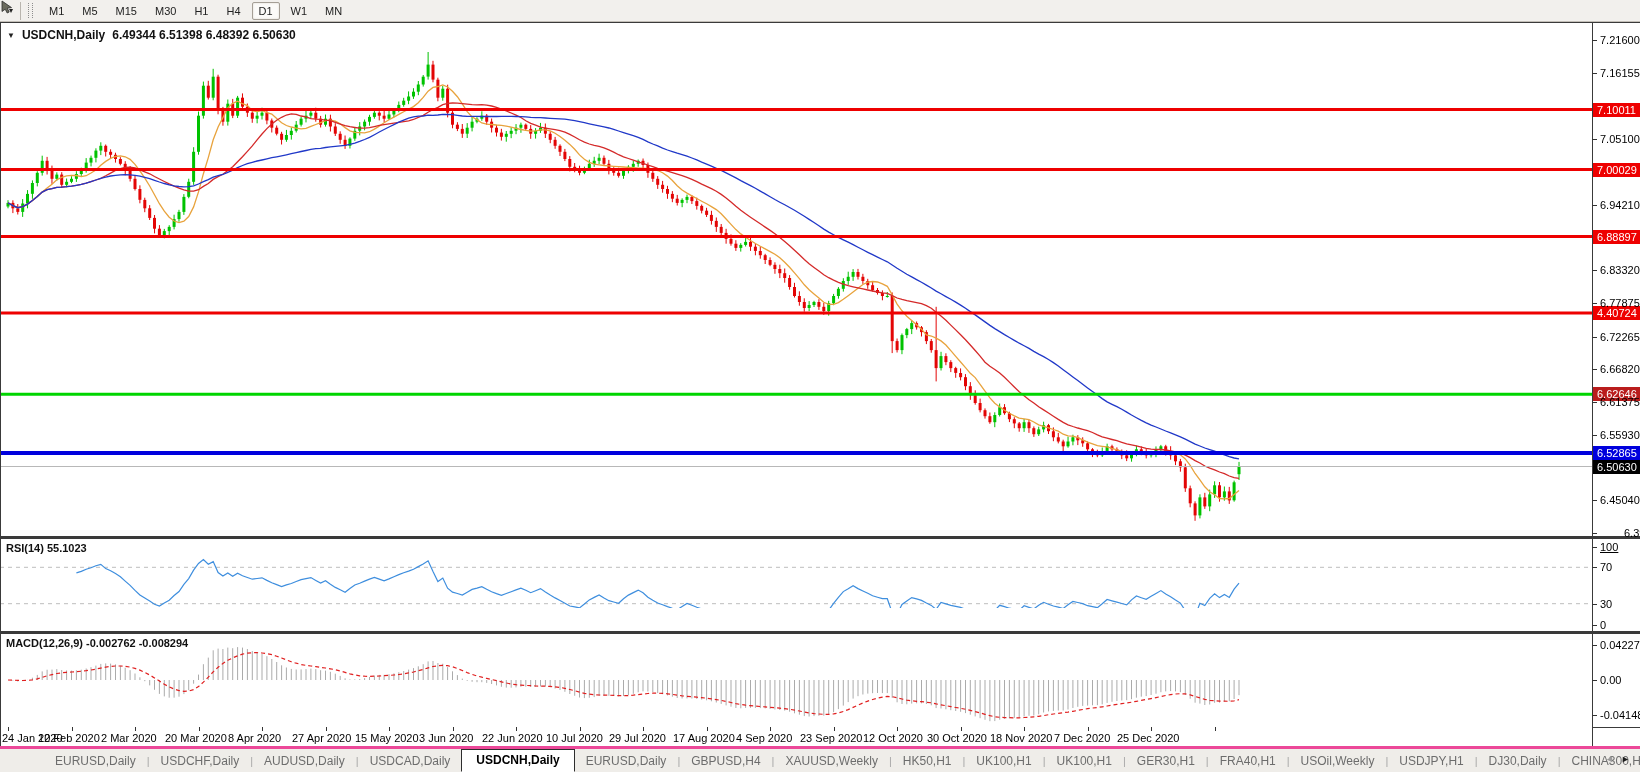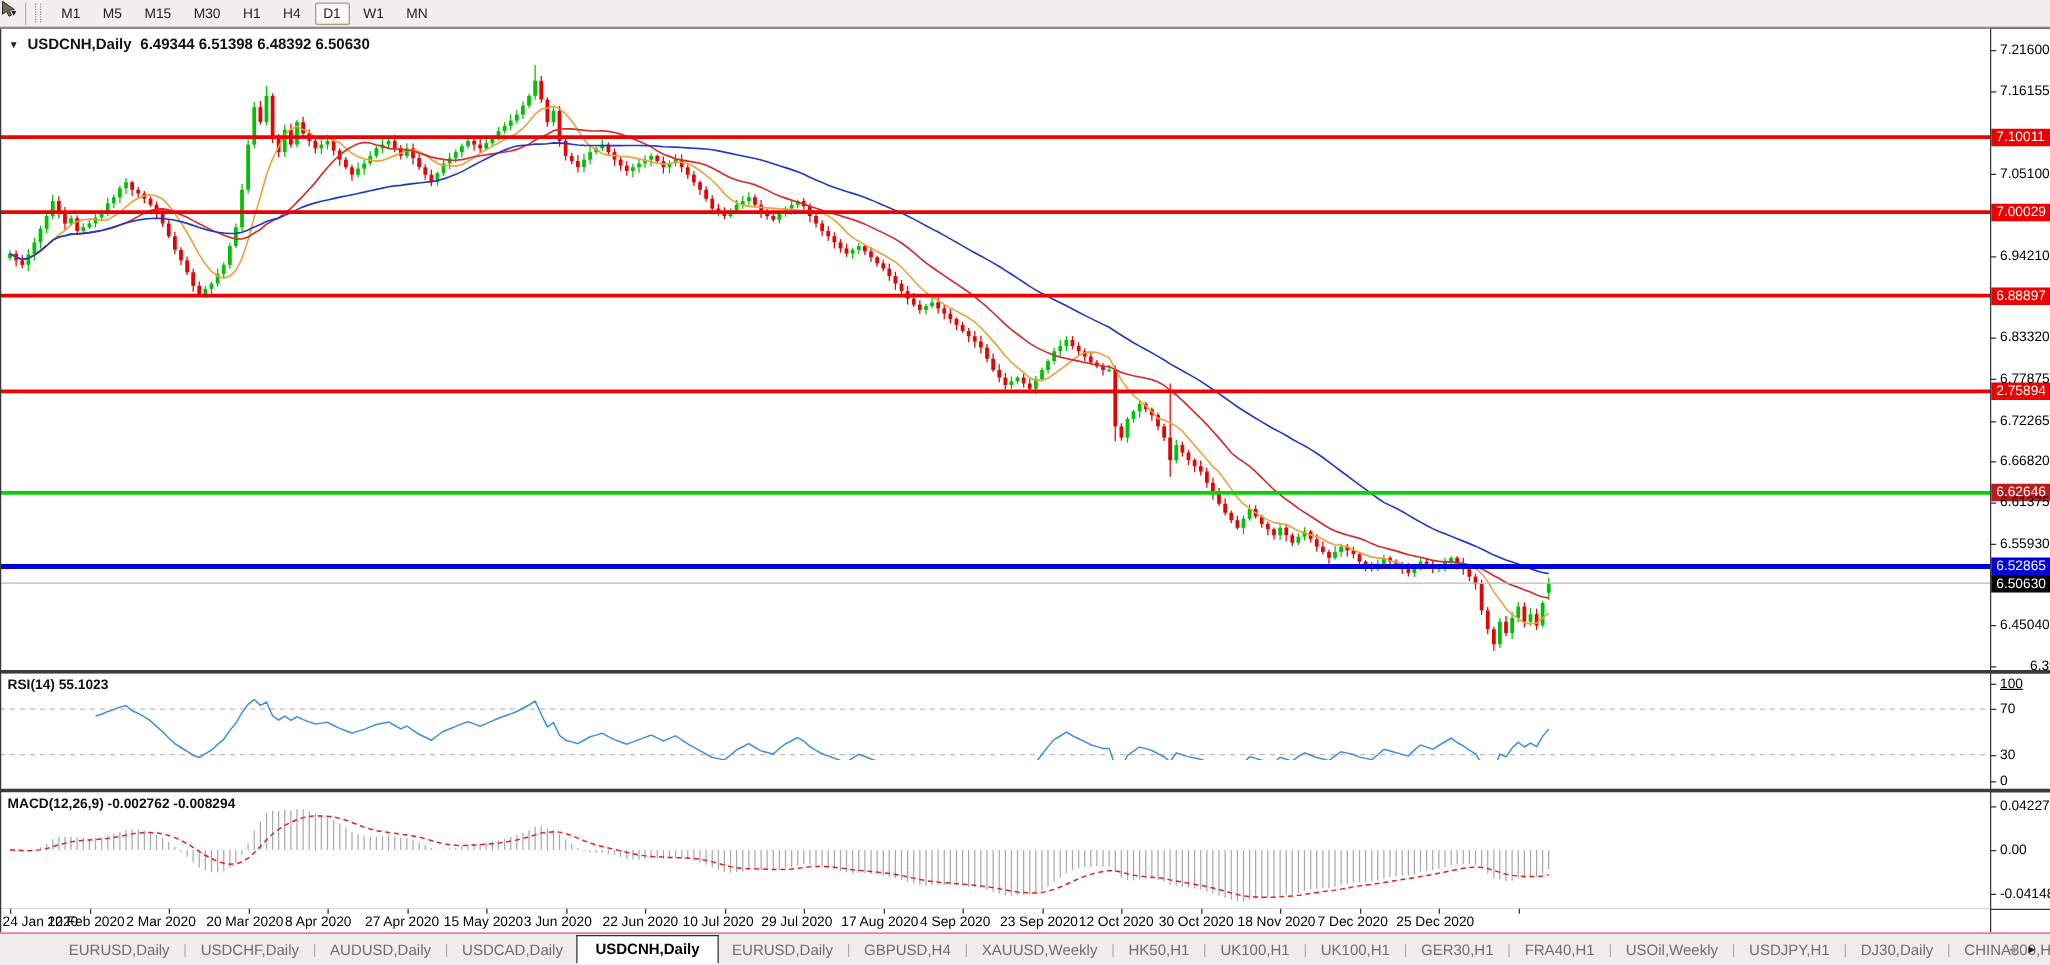--- a/index.html
+++ b/index.html
@@ -30,21 +30,21 @@
   .ind-label{position:absolute;top:3px;left:6px;font-size:11px;font-weight:bold;color:#111;white-space:nowrap}
   
   .tick{position:absolute;font-size:11px;color:#000;white-space:nowrap}
   .dash{position:absolute;width:5px;height:1px;background:#333}
   .lvl{position:absolute;left:1593px;width:47px;height:14px;line-height:14px;font-size:11px;
        color:#fff;padding-left:4px;white-space:nowrap}
   .datelbl{position:absolute;top:732px;font-size:11px;color:#000;white-space:nowrap}
   .dtick{position:absolute;top:727px;width:1px;height:4px;background:#333}
   
   #tabbar{position:absolute;top:746px;left:0;width:1640px;height:26px;background:#efede9;
-          border-top:1px solid #ec4899;display:flex;align-items:center;padding-left:44px;overflow:hidden}
+          border-top:3px solid #ec4899;display:flex;align-items:center;padding-left:44px;overflow:hidden}
   .tab{font-size:12px;color:#6d6d6d;padding:0 11px;line-height:24px;white-space:nowrap;cursor:default}
   .tab.active{background:#fff;border:1px solid #2e2e2e;border-bottom-color:#fff;color:#000;
               font-weight:bold;line-height:21px;padding:0 14px}
   .tabdiv{color:#a8a8a8;font-size:11px}
   .tsl,.tsr{position:absolute;top:753px;font-size:9px;line-height:12px}
   .tsl{right:26px;color:#9a9a9a}
   .tsr{right:10px;color:#1c1c1c}
 </style>
 </head>
 <body>
@@ -908,21 +908,21 @@
         <span class="tabdiv">|</span>
         <span class="tab">CHINA300,H1</span>
       </div>
   </div>
   <span class="tsl">◄</span>
   <span class="tsr">►</span>
 
 <div class="lvl" style="top: 103px; background: rgb(238, 0, 0);">7.10011</div>
     <div class="lvl" style="top: 163px; background: rgb(238, 0, 0);">7.00029</div>
     <div class="lvl" style="top: 230px; background: rgb(238, 0, 0);">6.88897</div>
-    <div class="lvl" style="top: 306px; background: rgb(238, 0, 0);">2.75894</div>
+    <div class="lvl" style="top: 306px; background: rgb(238, 0, 0);">4.40724</div>
     <div class="lvl" style="top: 387px; background: #b91c1c;">6.62646</div>
     <div class="lvl" style="top: 446px; background: rgb(0, 0, 221);">6.52865</div>
     <div class="lvl" style="top: 460px; background: rgb(0, 0, 0);">6.50630</div>
     <div class="dash" style="top: 40px; left: 1592px;"></div>
     <div class="tick" style="top: 34px; left: 1600px;">7.21600</div>
     <div class="dash" style="top: 73px; left: 1592px;"></div>
     <div class="tick" style="top: 67px; left: 1600px;">7.16155</div>
     <div class="dash" style="top: 139px; left: 1592px;"></div>
     <div class="tick" style="top: 133px; left: 1600px;">7.05100</div>
     <div class="dash" style="top: 205px; left: 1592px;"></div>

